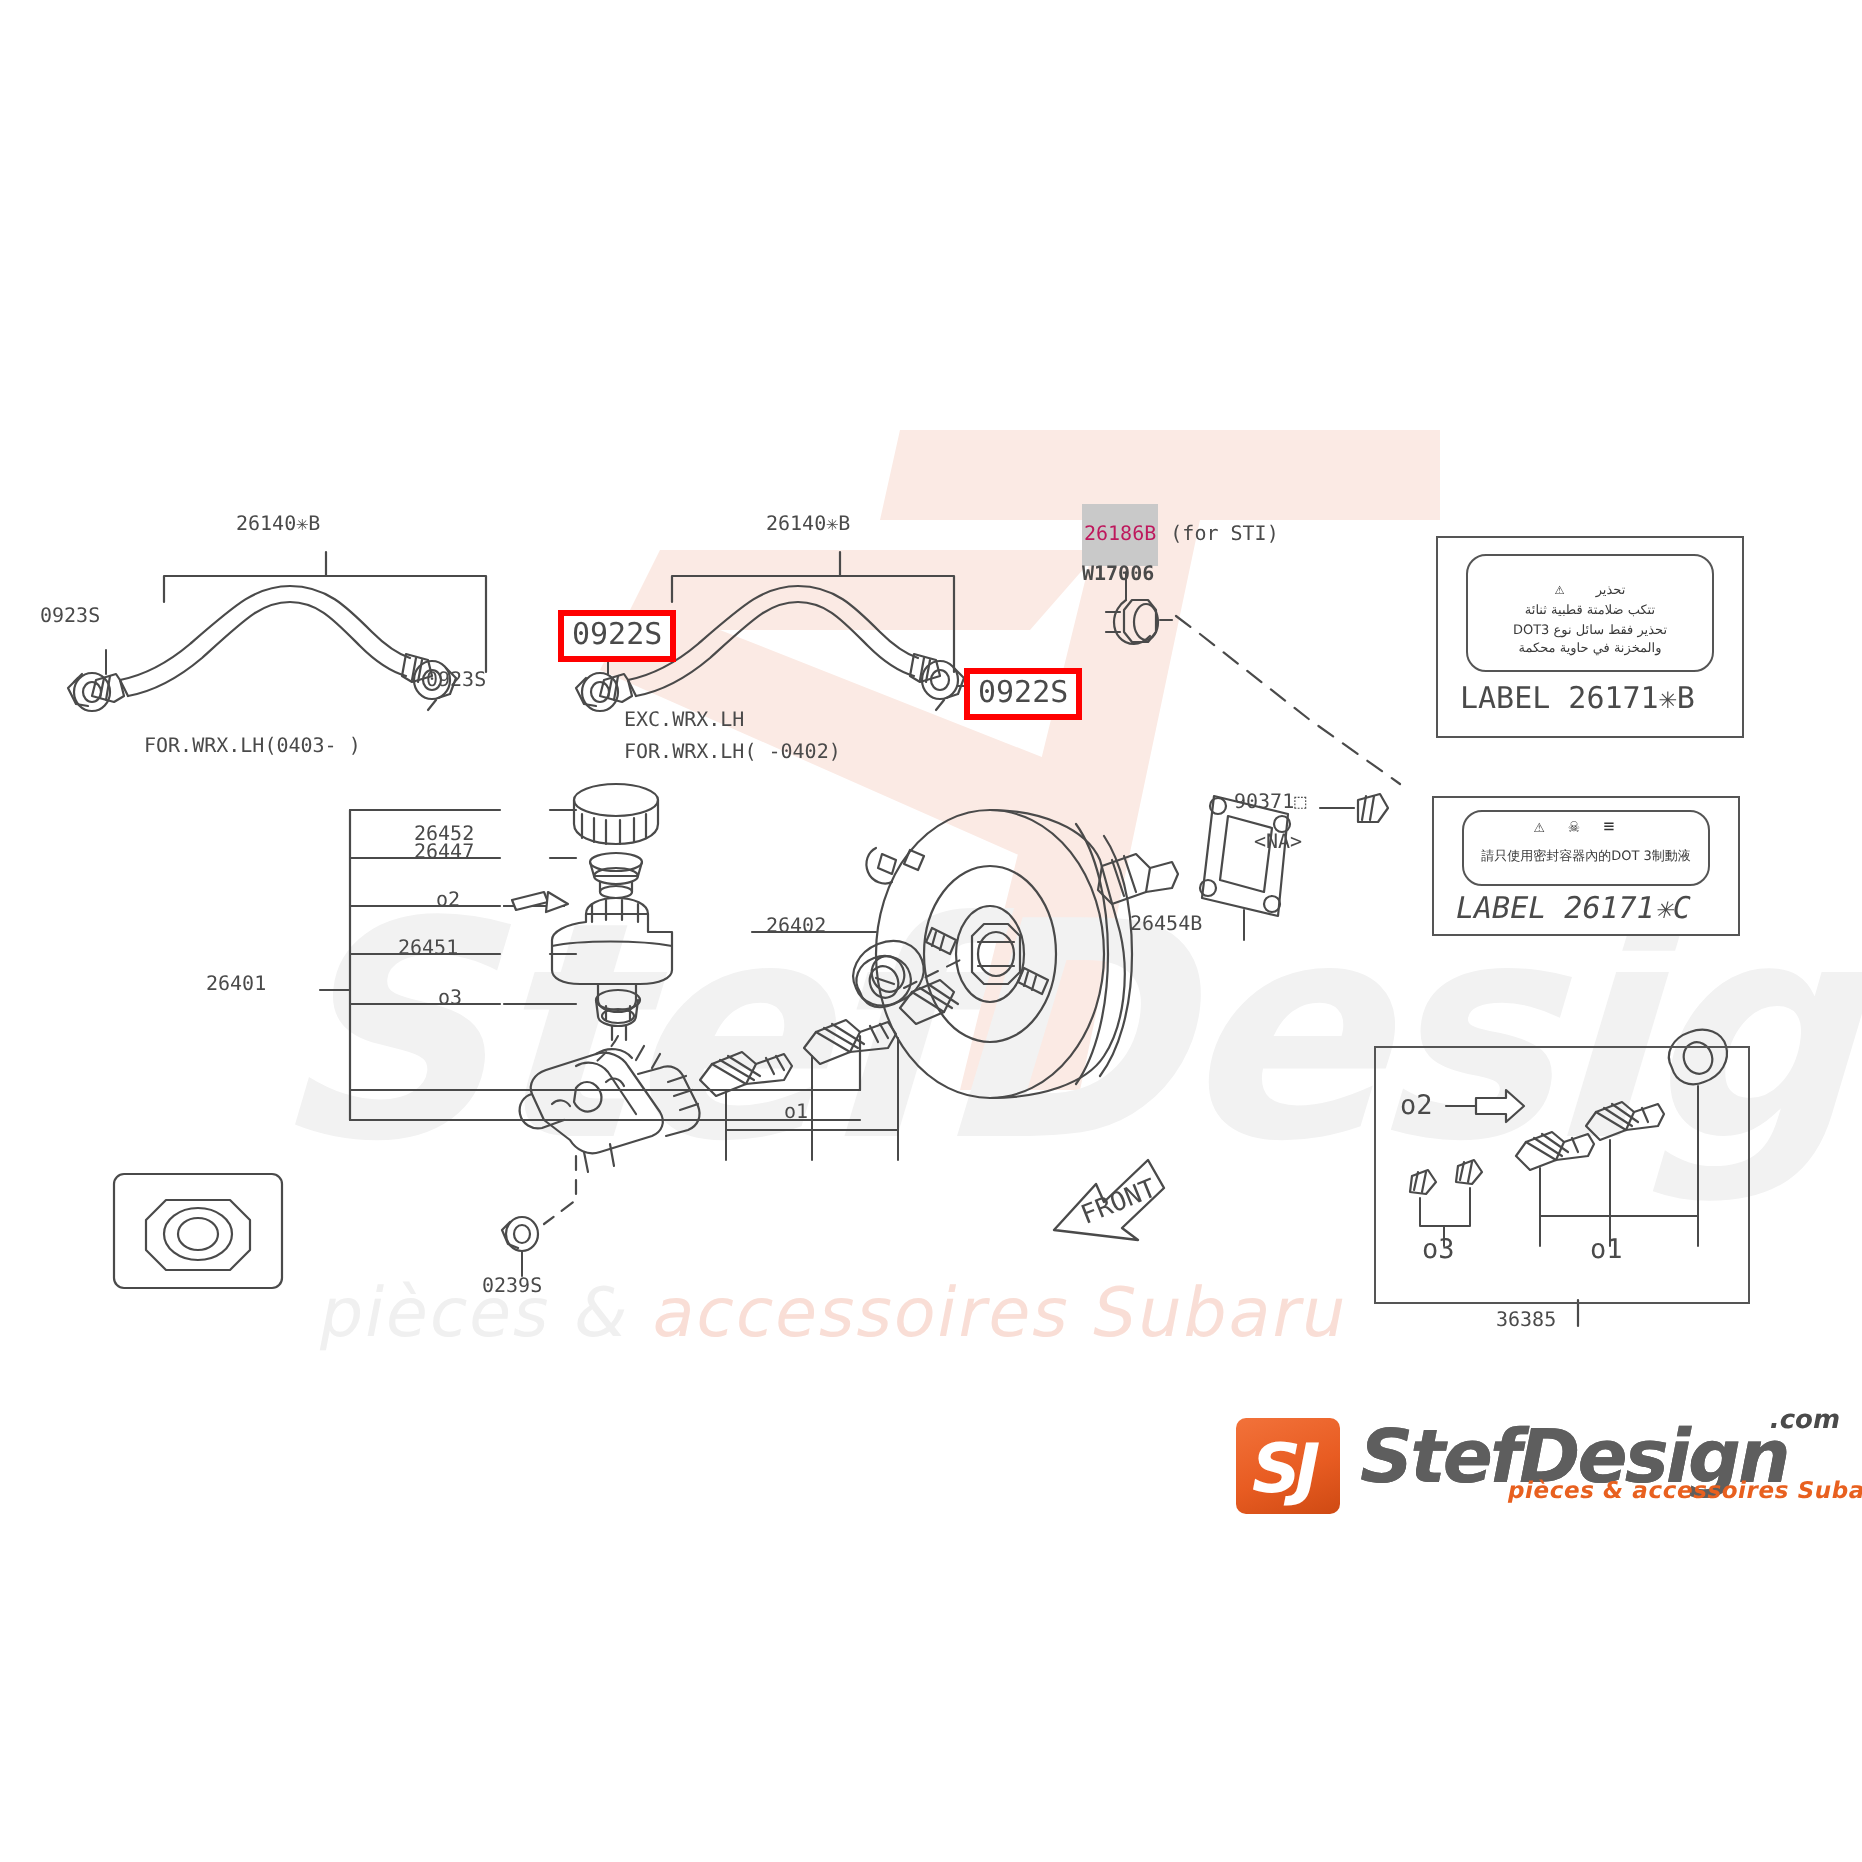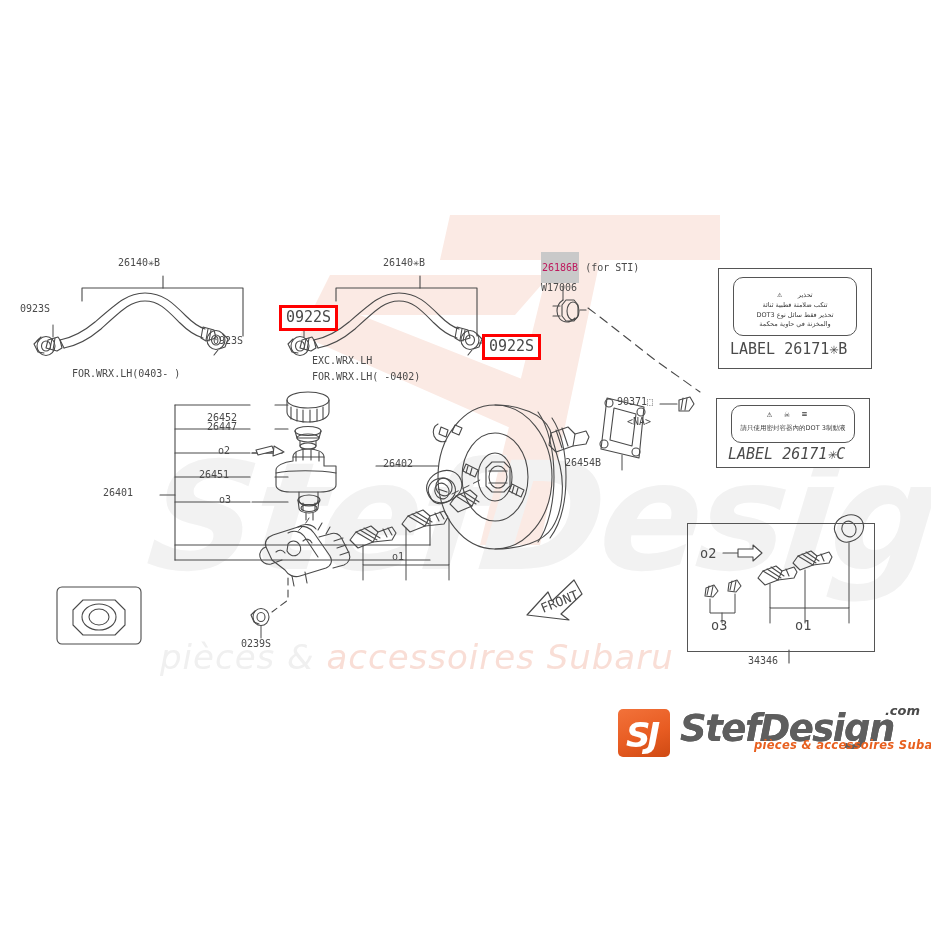--- a/index.html
+++ b/index.html
@@ -466,21 +466,21 @@
   <div class="lbl" style="left:213px; top:335px;">0923S</div>
   <div class="lbl" style="left:48px; top:368px;margin-left:24px;">FOR.WRX.LH(0403-    )</div>
 
   <div class="lbl" style="left:383px; top:257px;">26140✳B</div>
   <div class="hl" style="left:279px; top:305px;">0922S</div>
   <div class="hl" style="left:482px; top:334px;">0922S</div>
   <div class="lbl" style="left:312px; top:355px;">EXC.WRX.LH</div>
   <div class="lbl" style="left:312px; top:371px;">FOR.WRX.LH(    -0402)</div>
 
   <div class="lbl" style="left:541px; top:262px;"><span class="greyhl">26186B</span> <span>(for STI)</span></div>
-  <div class="lbl" style="left:541px; top:282px;">W17006</div>
+  <div class="lbl" style="left:541px; top:282px;font-weight:bold;">W17006</div>
 
   <div class="lbl" style="left:103px; top:487px;">26401</div>
   <div class="lbl" style="left:207px; top:412px;">26452</div>
   <div class="lbl" style="left:207px; top:421px;">26447</div>
   <div class="lbl" style="left:218px; top:445px;">o2</div>
   <div class="lbl" style="left:199px; top:469px;">26451</div>
   <div class="lbl" style="left:219px; top:494px;">o3</div>
 
   <div class="lbl" style="left:383px; top:458px;">26402</div>
   <div class="lbl" style="left:565px; top:457px;">26454B</div>
@@ -513,21 +513,21 @@
       <div style="text-align:center; margin-top:3px; letter-spacing:12px; font-size:9px; color:#333;">
         <span>⚠</span><span>☠</span><span>≡</span>
       </div>
       <div class="cjk" style="margin-top:5px;">請只使用密封容器內的DOT 3制動液</div>
     </div>
     <div class="cap" style="left:11px; top:46px; font-size:15px;font-style:italic;">LABEL 26171✳C</div>
   </div>
 
 
   <div class="labelbox" style="left:687px; top:523px; width:186px; height:127px; background:transparent;"></div>
-  <div class="lbl" style="left:748px; top:655px;">34346</div>
+  <div class="lbl" style="left:748px; top:655px;">36385</div>
 
   <div id="logo">
     <div class="logo-mark">
       <div class="logo-s">SJ</div>
     </div>
     <div class="logo-text">StefDesign</div>
     <div class="logo-dotcom">.com</div>
     <div class="logo-tag">pièces &amp; accessoires Subaru</div>
   </div>
 

